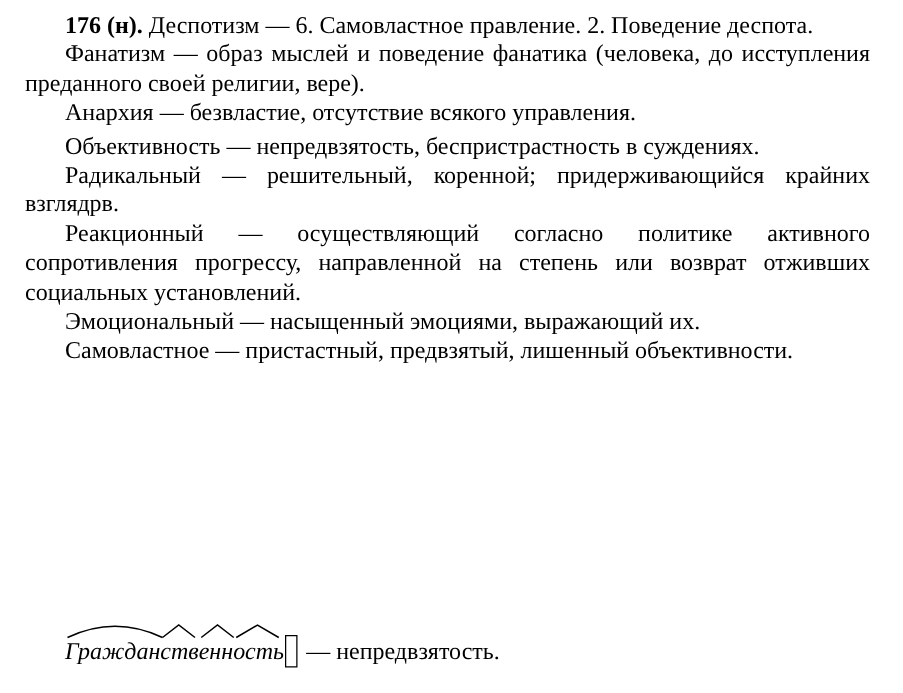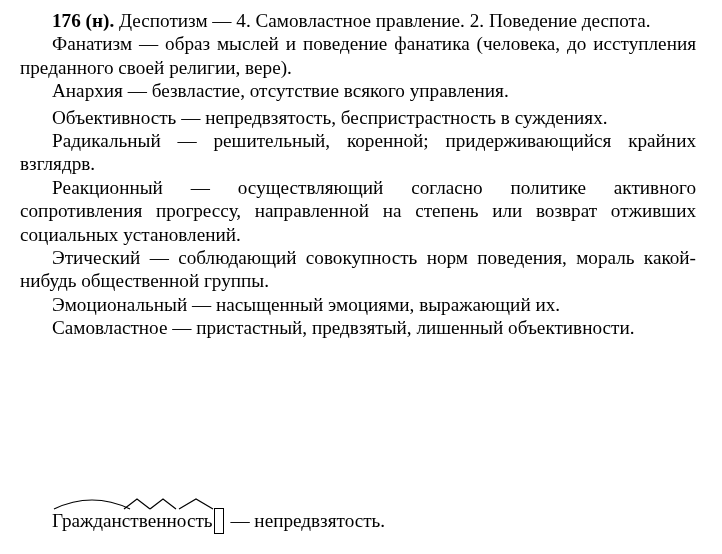--- a/index.html
+++ b/index.html
@@ -5,37 +5,36 @@
   html, body { margin: 0; padding: 0; background: #ffffff; }
   body { width: 722px; height: 554px; overflow: hidden; position: relative;
          font-family: "Liberation Serif", "DejaVu Serif", serif; color: #000; }
   .page { position: absolute; left: 20px; top: 9px; width: 676px;
           font-size: 19.2px; line-height: 23.4px; }
   .para { text-indent: 32px; text-align: justify; margin: 0; }
   .gap { height: 3px; }
   .num { font-weight: bold; }
   .morph { position: absolute; left: 52px; top: 508px; font-size: 19.2px;
            line-height: 23px; white-space: nowrap; }
-  .morph .seg { display: inline-block; position: relative; }
+  .morph .seg { display: inline-block; position: relative; font-style: italic; }
   .morph svg { position: absolute; left: 0; top: -14px; overflow: visible; }
   .endbox { display: inline-block; width: 10px; height: 26px; border: 1px solid #000;
             vertical-align: -7px; margin: 0 2px 0 1px; box-sizing: border-box; }
 </style>
 </head>
 <body>
 
 <div class="page">
-  <p class="para"><span class="num">176 (н).</span> <span>Деспотизм — 4. Самовластное правление. 2. Поведение деспота.</span></p>
+  <p class="para"><span class="num">176 (н).</span> <span>Деспотизм — 6. Самовластное правление. 2. Поведение деспота.</span></p>
   <p class="para">Фанатизм — образ мыслей и поведение фанатика (человека, до исступления преданного своей религии, вере).</p>
   <p class="para">Анархия — безвластие, отсутствие всякого управления.</p>
   <div class="gap"></div>
   <p class="para">Объективность — непредвзятость, беспристрастность в суждениях.</p>
   <p class="para">Радикальный — решительный, коренной; придерживающийся крайних взглядрв.</p>
   <p class="para">Реакционный — осуществляющий согласно политике активного сопротивления прогрессу, направленной на степень или возврат отживших социальных установлений.</p>
-  <p class="para">Этический — соблюдающий совокупность норм поведения, мораль какой-нибудь общественной группы.</p>
   <p class="para">Эмоциональный — насыщенный эмоциями, выражающий их.</p>
   <p class="para">Самовластное — пристастный, предвзятый, лишенный объективности.</p>
 </div>
 
 <div class="morph">
   <span class="seg"><svg width="80" height="16">
         <path d="M2 14 Q40 -4 78 14" fill="none" stroke="#000" stroke-width="1.2"></path>
       </svg><span>Граждан</span></span><span class="seg"><svg width="30" height="16">
         <path d="M2 14 L15 4 L28 14" fill="none" stroke="#000" stroke-width="1.2"></path>
       </svg><span>ств</span></span><span class="seg"><svg width="30" height="16">

